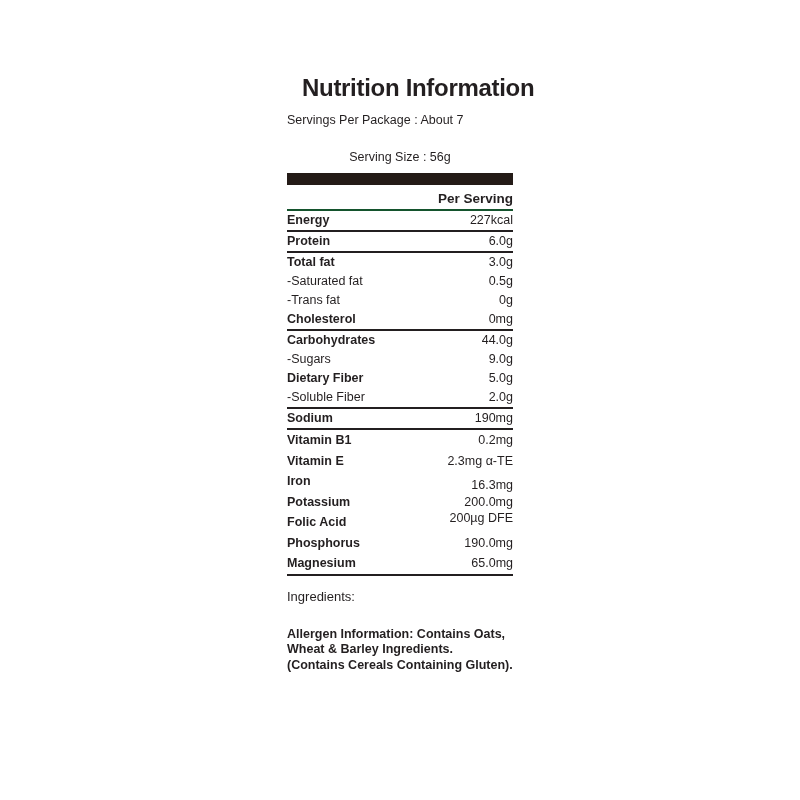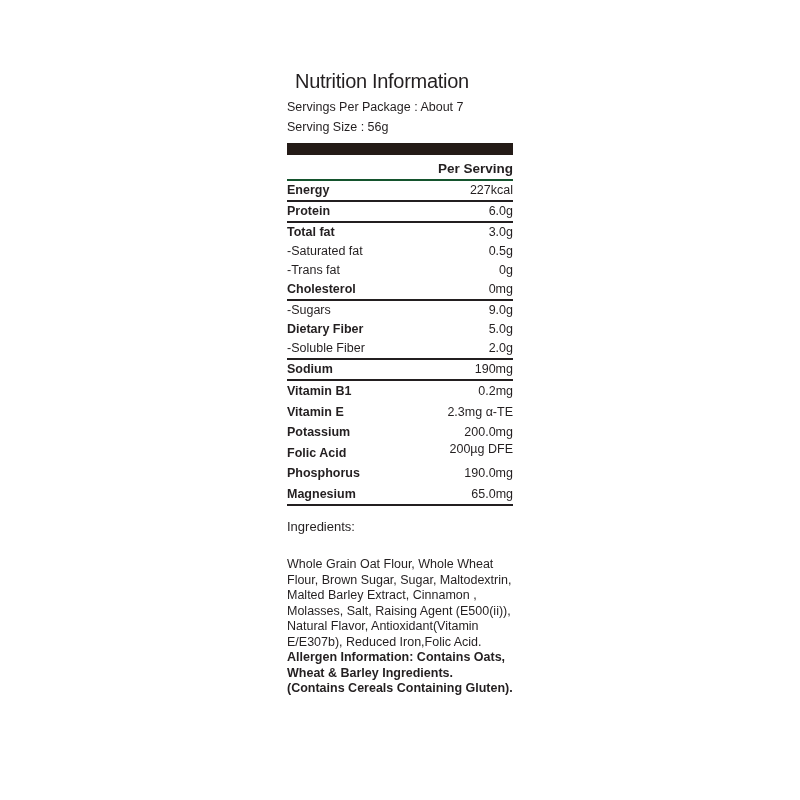--- a/index.html
+++ b/index.html
@@ -5,26 +5,26 @@
   html,body{margin:0;padding:0;}
   body{
     width:800px;height:800px;background:#ffffff;position:relative;
     font-family:"Liberation Sans", sans-serif;color:#231f20;
     -webkit-font-smoothing:antialiased;
   }
   .label{
     position:absolute;left:287px;top:62px;width:226px;
   }
   .title{
-    font-size:20px;font-weight:400;line-height:22px;margin:8px;
+    font-size:24px;font-weight:700;line-height:22px;margin:15px;
     letter-spacing:-0.3px;white-space:nowrap;
   }
   .sub{font-size:12.5px;line-height:13px;}
   .sub.first{margin-top:9px;}
-  .sub.second{margin-top:7px;}
+  .sub.second{margin-top:24px;text-align:center;}
   .bar{height:12px;background:#241b17;margin-top:9px;}
   .per-serving{
     margin-top:7px;font-size:13.5px;font-weight:700;text-align:right;
     line-height:13px;padding-bottom:4px;border-bottom:2px solid #14532d;
   }
   .rows{}
   .row{
     display:flex;justify-content:space-between;align-items:baseline;
     height:19px;line-height:19px;font-size:12.5px;
   }
@@ -71,20 +71,24 @@
       <div class="row">
         <span class="lbl">-Trans fat</span>
         <span class="val">0g</span>
       </div>
       <div class="row">
         <span class="lbl b">Cholesterol</span>
         <span class="val">0mg</span>
       </div>
       <div class="sep"></div>
       <div class="row">
+        <span class="lbl b">Carbohydrates</span>
+        <span class="val">44.0g</span>
+      </div>
+      <div class="row">
         <span class="lbl">-Sugars</span>
         <span class="val">9.0g</span>
       </div>
       <div class="row">
         <span class="lbl b">Dietary Fiber</span>
         <span class="val">5.0g</span>
       </div>
       <div class="row">
         <span class="lbl">-Soluble Fiber</span>
         <span class="val">2.0g</span>
@@ -97,35 +101,38 @@
       <div class="sep"></div>
       <div class="row tall">
         <span class="lbl b">Vitamin B1</span>
         <span class="val">0.2mg</span>
       </div>
       <div class="row tall">
         <span class="lbl b">Vitamin E</span>
         <span class="val">2.3mg α-TE</span>
       </div>
       <div class="row tall">
+        <span class="lbl b">Iron</span>
+        <span class="val down">16.3mg</span>
+      </div>
+      <div class="row tall">
         <span class="lbl b">Potassium</span>
         <span class="val">200.0mg</span>
       </div>
       <div class="row tall">
         <span class="lbl b">Folic Acid</span>
         <span class="val up">200µg DFE</span>
       </div>
       <div class="row tall">
         <span class="lbl b">Phosphorus</span>
         <span class="val">190.0mg</span>
       </div>
       <div class="row tall">
         <span class="lbl b">Magnesium</span>
         <span class="val">65.0mg</span>
       </div>
       <div class="sep"></div>
     </div>
   <div class="ing">
     <p class="ing-head">Ingredients:</p>
-    <p class="ing-text">Whole Grain Oat Flour, Whole Wheat Flour, Brown Sugar, Sugar, Maltodextrin, Malted Barley Extract, Cinnamon , Molasses, Salt, Raising Agent (E500(ii)), Natural Flavor, Antioxidant(Vitamin E/E307b), Reduced Iron,Folic Acid.</p>
     <p class="allergen">Allergen Information: Contains Oats, Wheat &amp; Barley Ingredients. (Contains Cereals Containing Gluten).</p>
   </div>
 </div>
 
 </body></html>

